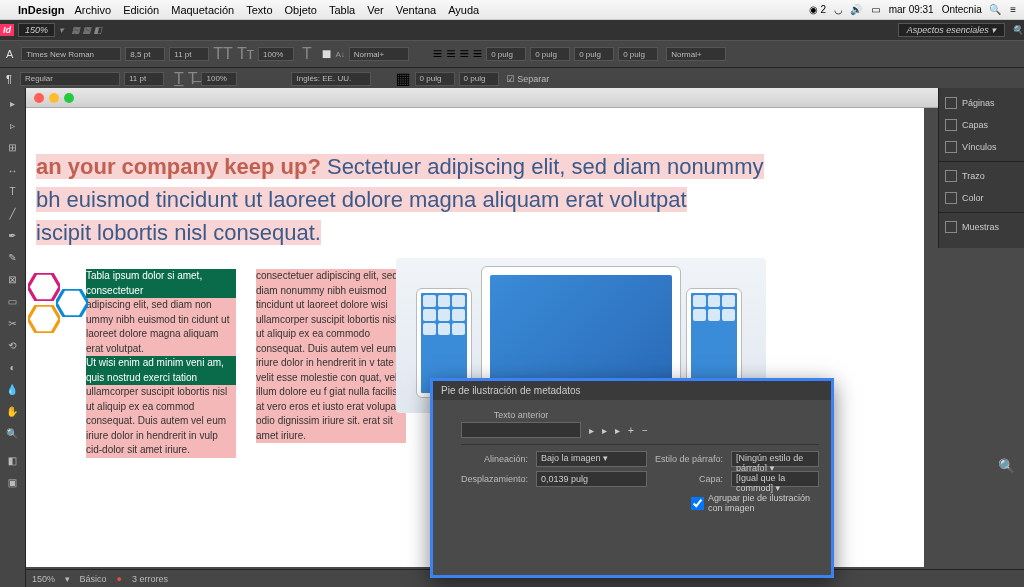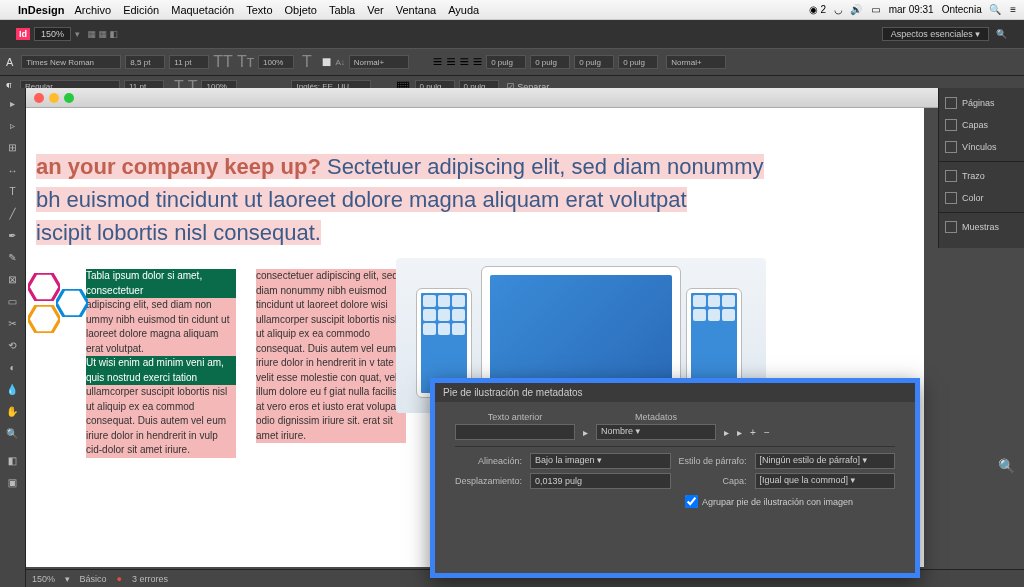--- a/index.html
+++ b/index.html
@@ -3,21 +3,21 @@
 <meta charset="utf-8">
 <style>
 * { margin: 0; padding: 0; box-sizing: border-box; font-family: "Lucida Grande", Arial, sans-serif; }
 body { width: 1024px; height: 587px; background: #4a4a4a; overflow: hidden; position: relative; }
 .menubar { height: 20px; background: linear-gradient(#f8f8f8,#e8e8e8); display: flex; align-items: center; font-size: 11px; padding: 0 8px; border-bottom: 1px solid #ccc; }
 .menubar .apple { margin-right: 10px; }
 .menubar .app-name { font-weight: bold; margin-right: 10px; }
 .menubar .mitem { margin-right: 12px; cursor: default; }
 .menubar .spacer { flex: 1; }
 .menubar .status { display: flex; gap: 8px; align-items: center; font-size: 10px; }
-.toolbar { height: 28px; background: #323232; display: flex; align-items: center; padding: 0 16px; font-size: 9px; color: #bbb; }
+.toolbar { height: 20px; background: #323232; display: flex; align-items: center; padding: 0 0; font-size: 9px; color: #bbb; font-style: italic; }
 .toolbar .zoom { background: #222; border: 1px solid #555; padding: 1px 6px; color: #ccc; margin-left: 4px; }
 .toolbar .sp { flex: 1; }
 .toolbar .workspace { background: #222; border: 1px solid #555; padding: 1px 8px; color: #ccc; }
 .toolbar .end-icons { display: flex; gap: 6px; margin-left: 8px; color: #888; }
 .control-bar { height: 28px; background: #464646; border-top: 1px solid #555; border-bottom: 1px solid #222; display: flex; align-items: center; padding: 0 6px; gap: 4px; }
 .cb-box { background: #333; border: 1px solid #555; color: #bbb; font-size: 8px; padding: 1px 4px; height: 14px; display: flex; align-items: center; }
 .cb-label { color: #999; font-size: 8px; }
 .control-bar2 { height: 22px; background: #464646; border-bottom: 1px solid #222; display: flex; align-items: center; padding: 0 6px; gap: 4px; }
 .main-area { position: absolute; top: 88px; left: 0; right: 0; bottom: 0; display: flex; }
 .tool-panel { width: 26px; background: #464646; border-right: 1px solid #222; display: flex; flex-direction: column; padding-top: 4px; }
@@ -53,23 +53,23 @@
 .ph1 { left: 20px; } .ph1 .phone-screen { background: #3a8bd8; }
 .ph2 { left: 290px; } .ph2 .phone-screen { background: #3a8bd8; } 
 .app-icon { background: #fff; border-radius: 2px; opacity: 0.8; }
 .caption { text-align: center; font-size: 10px; color: #333; margin-top: 4px; font-family: Georgia, serif; }
 .right-sidebar { position: absolute; top: 88px; right: 0; width: 86px; background: #3a3a3a; border-left: 1px solid #222; height: 160px; padding: 4px 0; }
 .rs-item { height: 22px; display: flex; align-items: center; padding: 0 6px; gap: 5px; color: #ccc; font-size: 9px; cursor: pointer; }
 .rs-sep { height: 1px; background: #222; margin: 3px 0; }
 .rs-icon { width: 12px; height: 12px; border: 1px solid #888; }
 .status-line { position: absolute; bottom: 0; left: 0; right: 0; height: 18px; background: #464646; border-top: 1px solid #222; font-size: 9px; color: #bbb; display: flex; align-items: center; padding: 0 6px; gap: 10px; }
 
-.dialog { position: absolute; left: 430px; top: 378px; width: 490px; height: 200px; background: #4a4a4a; border: 5px solid #3b82f6; box-shadow: 0 6px 20px rgba(0,0,0,0.5); font-size: 10px; color: #ccc; }
+.dialog { position: absolute; left: 430px; top: 378px; width: 404px; height: 200px; background: #4a4a4a; border: 3px solid #3b82f6; box-shadow: 0 6px 20px rgba(0,0,0,0.5); font-size: 10px; color: #ccc; }
 .dlg-head { background: #3a3a3a; padding: 4px 8px; font-size: 10px; }
-.dlg-body { padding: 10px 20px; }
+.dlg-body { padding: 10px 12px; margin-left: 16px; }
 .dlg-row { display: flex; gap: 8px; align-items: center; margin-bottom: 6px; }
 .dlg-col { display: flex; flex-direction: column; gap: 2px; }
 .dlg-label { font-size: 9px; color: #bbb; text-align: center; }
 .dlg-input { background: #333; border: 1px solid #666; color: #ccc; padding: 2px 4px; height: 16px; font-size: 9px; }
 .dlg-select { background: #333; border: 1px solid #666; color: #ccc; padding: 1px 4px; height: 16px; font-size: 9px; }
 .dlg-sep { height: 1px; background: #333; margin: 6px 0; }
 .dlg-section { font-size: 10px; margin-bottom: 6px; color: #ddd; }
 .dlg-grid { display: grid; grid-template-columns: auto 1fr auto 1fr; gap: 4px 8px; align-items: center; font-size: 9px; }
 .dlg-grid label { text-align: right; color: #bbb; }
 .dlg-check { display: flex; align-items: center; gap: 4px; font-size: 9px; margin-top: 6px; margin-left: 230px; }
@@ -298,24 +298,20 @@
 
 <div class="dialog">
   <div class="dlg-head">Pie de ilustración de metadatos</div>
   <div class="dlg-body">
     <div class="dlg-row">
       <div class="dlg-col" style="width:120px;">
         <span class="dlg-label">Texto anterior</span>
         <input class="dlg-input" style="">
       </div>
       <span style="align-self:flex-end;margin-bottom:2px;">▸</span>
-      <div class="dlg-col" style="width:120px;">
-        <span class="dlg-label">Metadatos</span>
-        <div class="dlg-select"><span>Nombre</span> ▾</div>
-      </div>
       <span style="align-self:flex-end;margin-bottom:2px;">▸</span>
       <span style="align-self:flex-end;margin-bottom:2px;">▸</span>
       <span style="align-self:flex-end;margin-bottom:2px;cursor:pointer;">+</span>
       <span style="align-self:flex-end;margin-bottom:2px;cursor:pointer;">−</span>
     </div>
     <div class="dlg-sep"></div>
     <div class="dlg-grid">
       <label>Alineación:</label>
       <div class="dlg-select"><span>Bajo la imagen</span> ▾</div>
       <label>Estilo de párrafo:</label>

